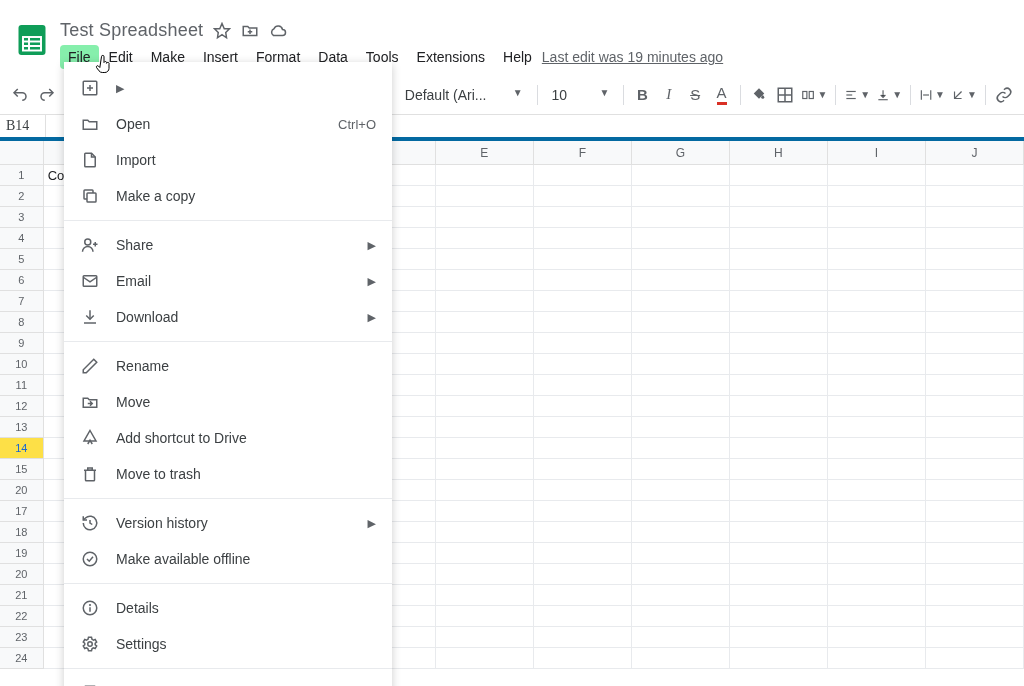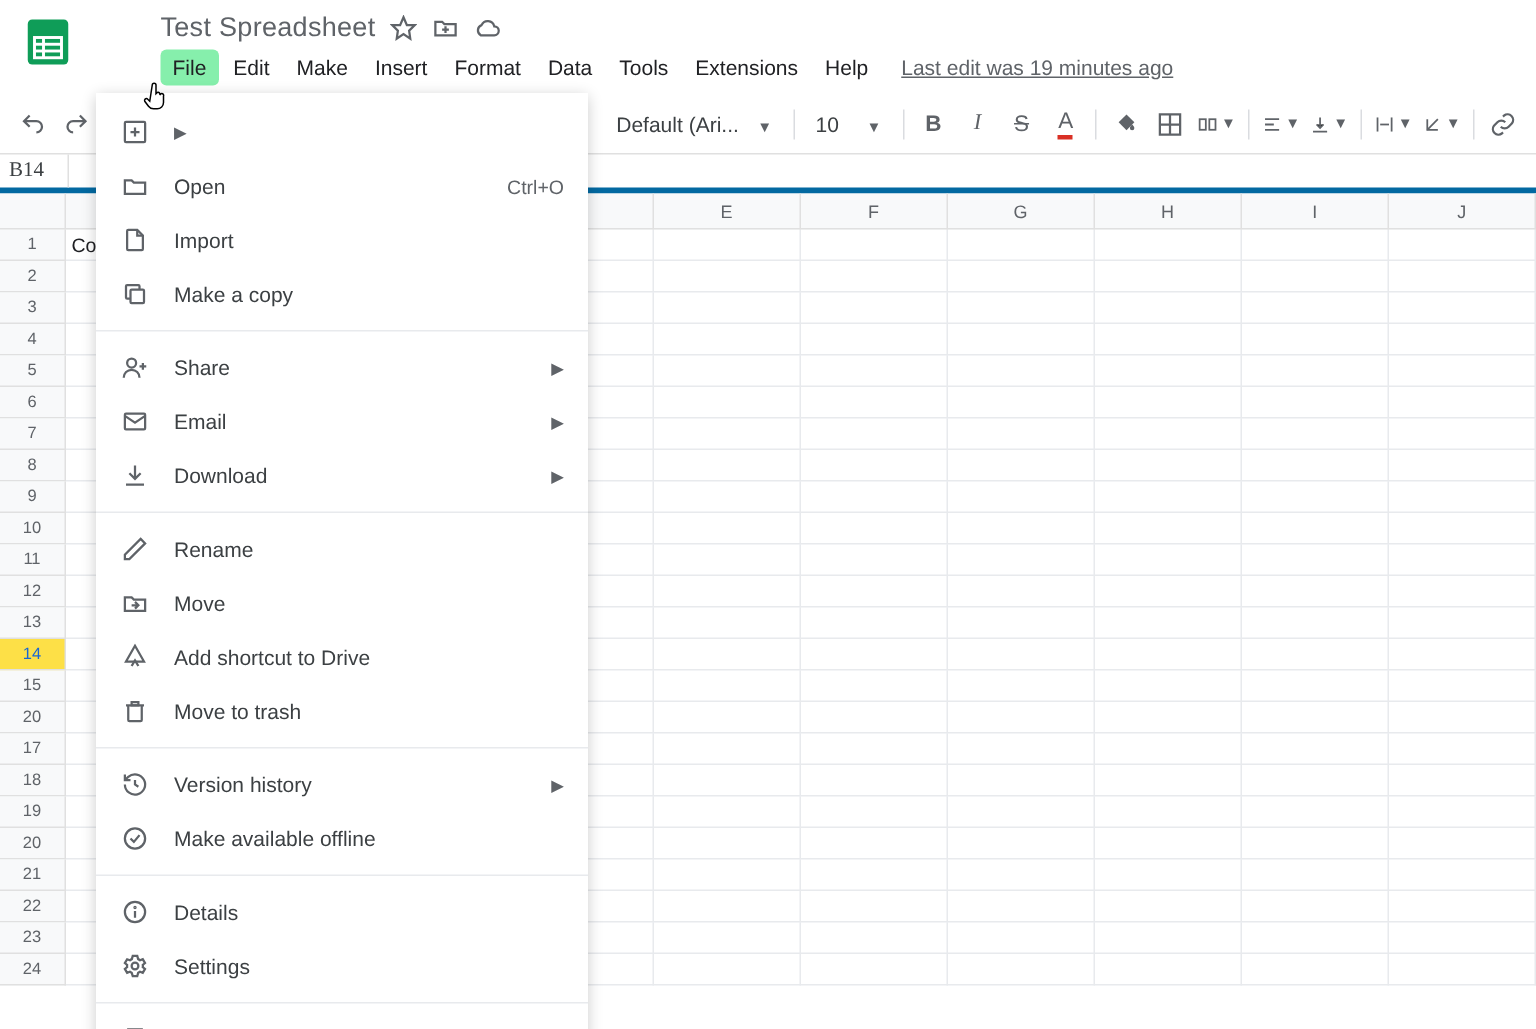--- a/index.html
+++ b/index.html
@@ -1,31 +1,31 @@
 <!DOCTYPE html>
 <html><head>
 <meta charset="utf-8">
 <style>
   * { box-sizing: border-box; margin: 0; padding: 0; }
   body { font-family: Arial, sans-serif; font-size: 13px; color: #202124; background: #fff; width:1024px; height:686px; overflow:hidden; position:relative;}
-  .header { display:flex; align-items:flex-start; padding: 8px 12px 0 12px; gap: 47px; }
+  .header { display:flex; align-items:flex-start; padding: 20px 12px 0 12px; }
   .logo { width:40px; height:40px; display:flex; align-items:center; justify-content:center; margin-right:8px;}
   .logo svg { width:36px; height:36px;}
   .title-area { flex:1; }
   .title-row { display:flex; align-items:center; gap:10px;}
   .doc-title { font-size:18px; color:#5f6368; letter-spacing:0.2px;}
   .title-icon { color:#5f6368; width:18px; height:18px; display:flex; align-items:center; justify-content:center;}
   .menubar { display:flex; gap:2px; margin-top:4px; align-items:center;}
   .menu-item { padding:4px 8px; font-size:14px; color:#202124; border-radius:4px; cursor:pointer;}
   .menu-item.active { background:#86efac;}
-  .last-edit { color:#5f6368; text-decoration:underline; margin-left:12px; font-size:14px;}
+  .last-edit { color:#5f6368; text-decoration:underline; font-size:14px;}
   .toolbar { display:flex; align-items:center; gap:6px; padding:6px 10px; border-bottom:1px solid #e0e0e0; height:40px; margin-top:6px;}
   .tb-btn { width:26px; height:26px; display:flex; align-items:center; justify-content:center; color:#5f6368; border-radius:4px;}
   .tb-sep { width:1px; height:20px; background:#dadce0; margin:0 2px;}
-  .tb-select { display:flex; align-items:flex-end; gap:4px; padding:0 6px; color:#3c4043; font-size:14px;}
+  .tb-select { display:flex; align-items:flex-start; gap:18px; padding:0 6px; color:#3c4043; font-size:14px;}
   .tb-font { width:90px; overflow:hidden; white-space:nowrap; text-overflow:ellipsis;}
   .tb-fontsize { width:30px;}
   .tb-caret { font-size:10px; color:#5f6368;}
   .namebox-row { display:flex; align-items:center; border-bottom:4px solid #0369a1; height:26px;font-family:Liberation Serif, serif;}
   .namebox { width:46px; padding:0 6px; font-size:14px; color:#3c4043; border-right:1px solid #e0e0e0; height:100%; display:flex; align-items:center;}
   .grid { position:relative; }
   .col-headers { display:flex; position:relative; }
   .corner { width:46px; height:24px; background:#f8f9fa; border-right:1px solid #e0e0e0; border-bottom:1px solid #e0e0e0;}
   .col-h { width:103px; height:24px; background:#f8f9fa; border-right:1px solid #e0e0e0; border-bottom:1px solid #e0e0e0; display:flex; align-items:center; justify-content:center; font-size:12px; color:#5f6368;}
   .rows { }

